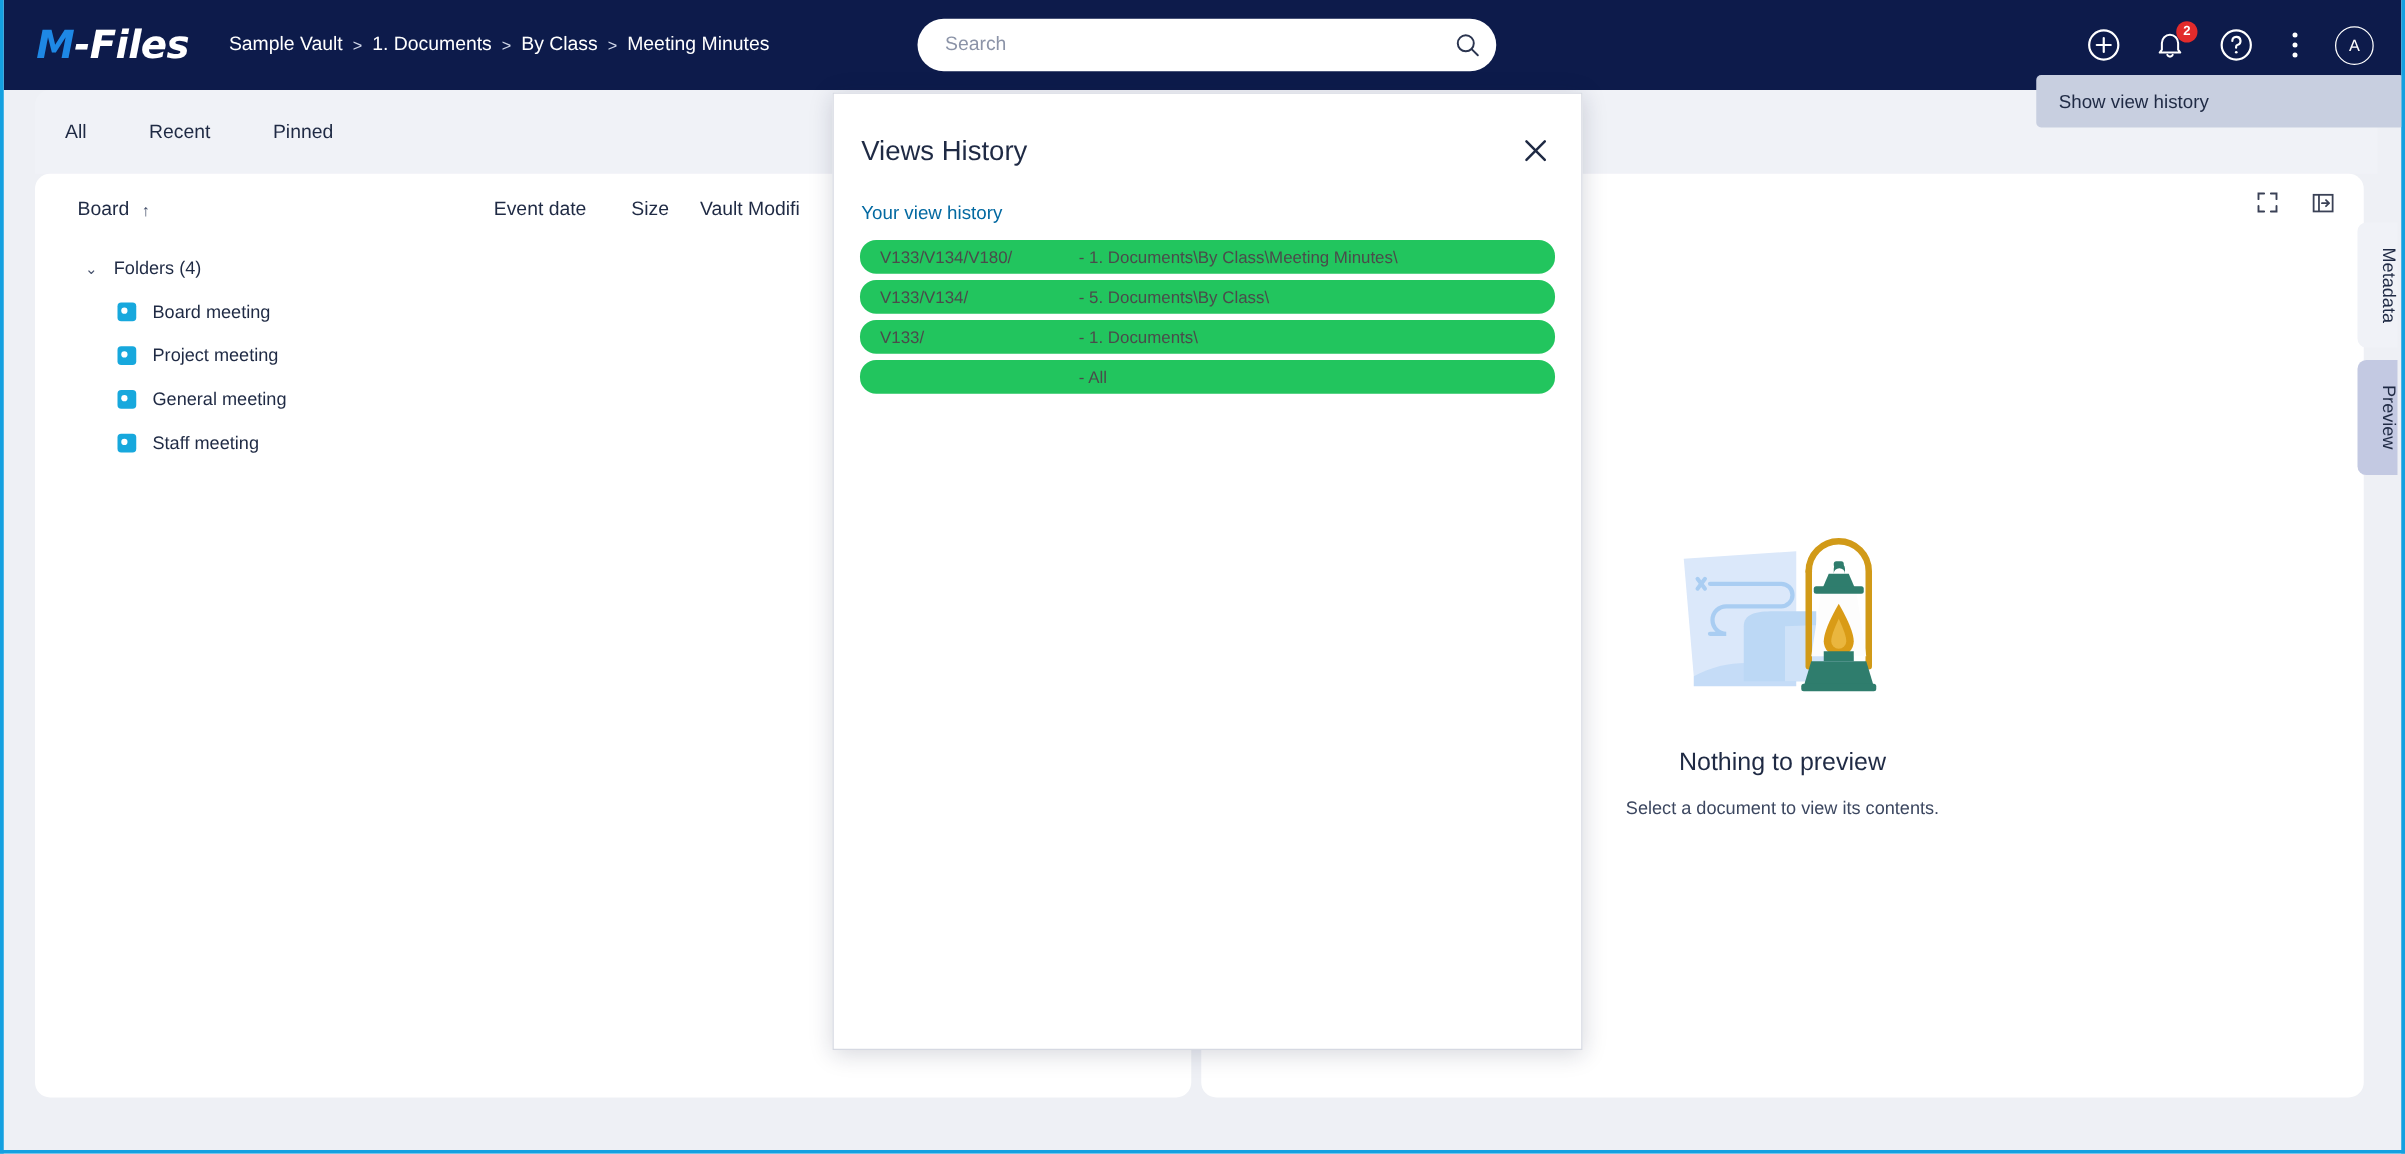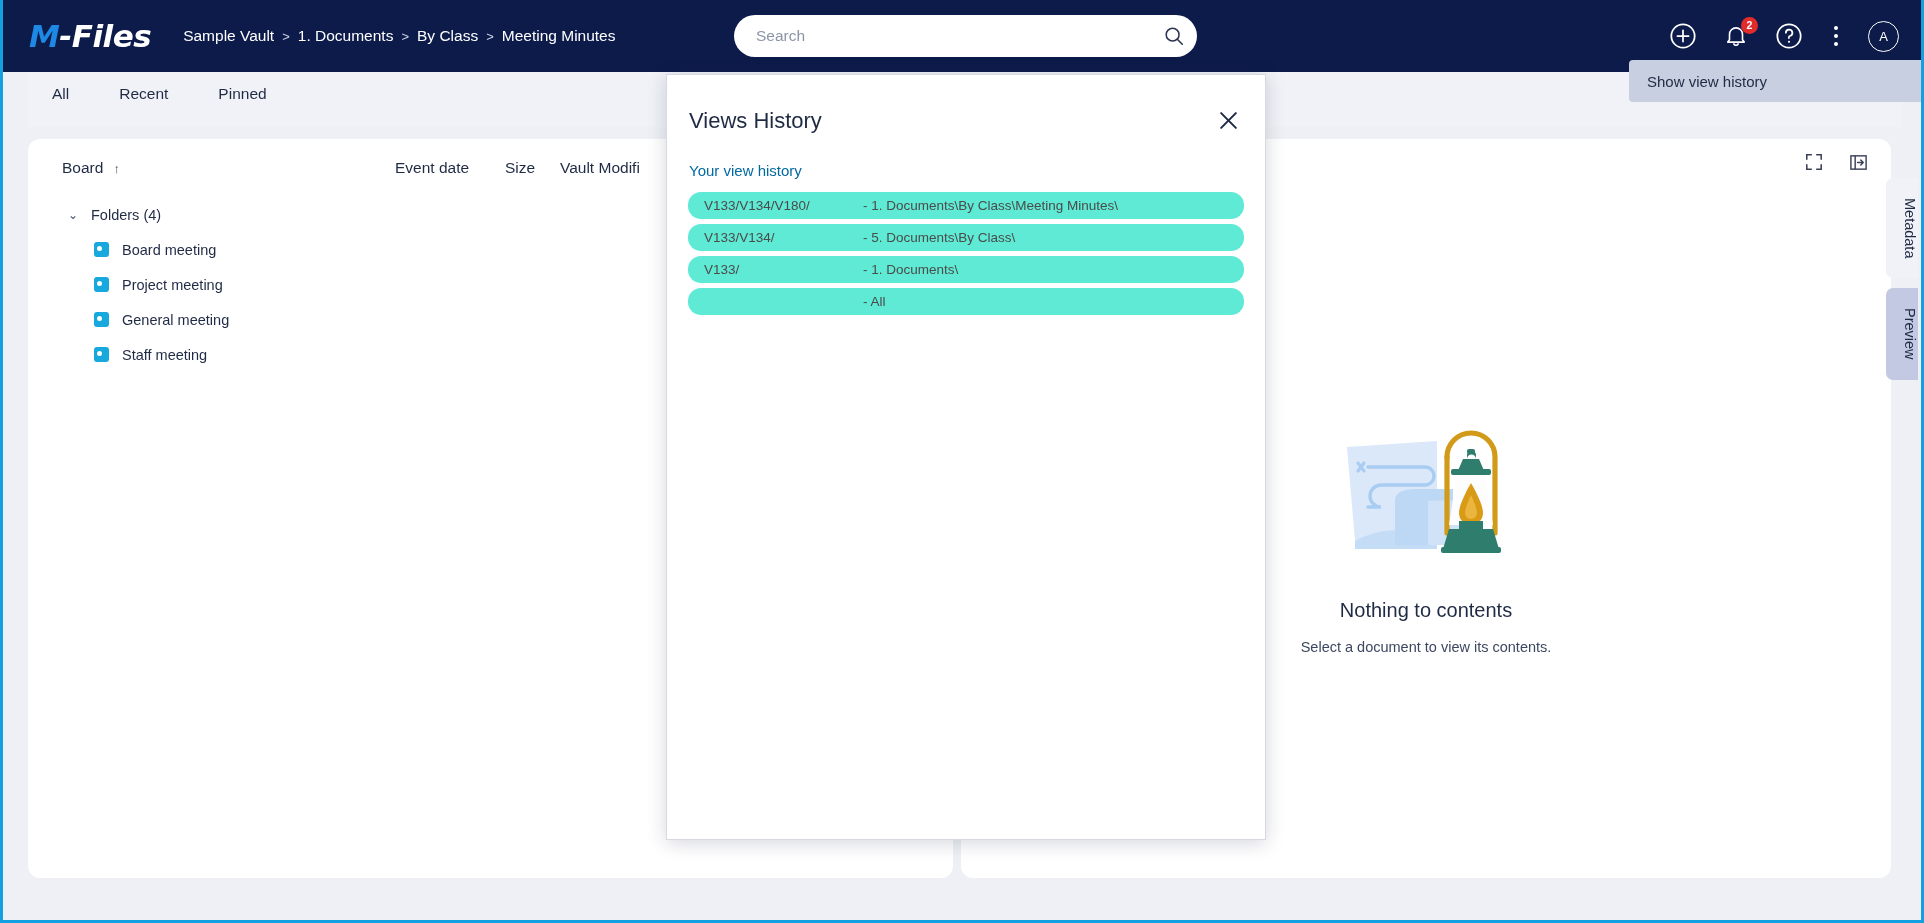--- a/index.html
+++ b/index.html
@@ -99,21 +99,21 @@
     border-radius: 4px;
     display: flex; align-items: center;
     padding-left: 18px;
     font-size: 15px; color: #1f2a44;
     z-index: 45;
     cursor: pointer;
   }
 
   
   .tabstrip {
-    position: absolute; left: 25px; top: 60px;
+    position: absolute; left: 25px; top: 72px;
     width: 1874px; height: 67px;
     background: #f0f2f7;
     border-top-left-radius: 12px; border-top-right-radius: 12px;
     display: flex; align-items: center;
     padding-left: 22px; gap: 46px;
   }
   .tab {
     font-size: 15.5px; color: #1f2a44; cursor: pointer;
     padding: 4px 2px;
   }
@@ -217,21 +217,21 @@
     position: absolute; right: 22px; top: 30px;
     width: 30px; height: 30px; cursor: pointer;
     display: flex; align-items: center; justify-content: center;
   }
   .modal-subtitle {
     margin: 28px 0 0 22px;
     font-size: 15px; color: #0369a1; font-weight: 400;
   }
   .hist-list { margin: 13px 21px 0 21px; display: flex; flex-direction: column; gap: 5px; }
   .hist-row {
-    height: 27px; background: #5eead4; border-radius: 13px;
+    height: 27px; background: #22c55e; border-radius: 13px;
     display: flex; align-items: center;
     font-size: 13.5px; color: #4b4b4b;
     cursor: pointer;
   }
   .hist-key { width: 175px; padding-left: 16px; }
   .hist-path { }
 </style>
 </head>
 <body>
 
@@ -379,21 +379,21 @@
 
         <path d="M124 64 L152 64 L146 50 L130 50 Z" fill="#2f7d6d"></path>
         <rect x="118" y="60" width="40" height="6" rx="2" fill="#2f7d6d"></rect>
         <path d="M134 50 a4.5 4.5 0 0 1 9 0 v-4 a4.5 4.5 0 0 0-9 0 z" fill="#2f7d6d"></path>
         <rect x="134" y="40" width="8" height="5" rx="2" fill="#2f7d6d"></rect>
 
         <rect x="126" y="112" width="24" height="8" fill="#2f7d6d"></rect>
         <path d="M116 120 L160 120 L166 140 L110 140 Z" fill="#2f7d6d"></path>
         <rect x="108" y="138" width="60" height="6" rx="2" fill="#2f7d6d"></rect>
       </svg>
-      <div class="empty-title">Nothing to contents</div>
+      <div class="empty-title">Nothing to preview</div>
       <div class="empty-sub">Select a document to view its contents.</div>
     </div>
   </div>
 
   <div class="vtabs">
     <div class="vtab">Metadata</div>
     <div class="vtab selected">Preview</div>
   </div>
 
   <div class="modal-shadow">

